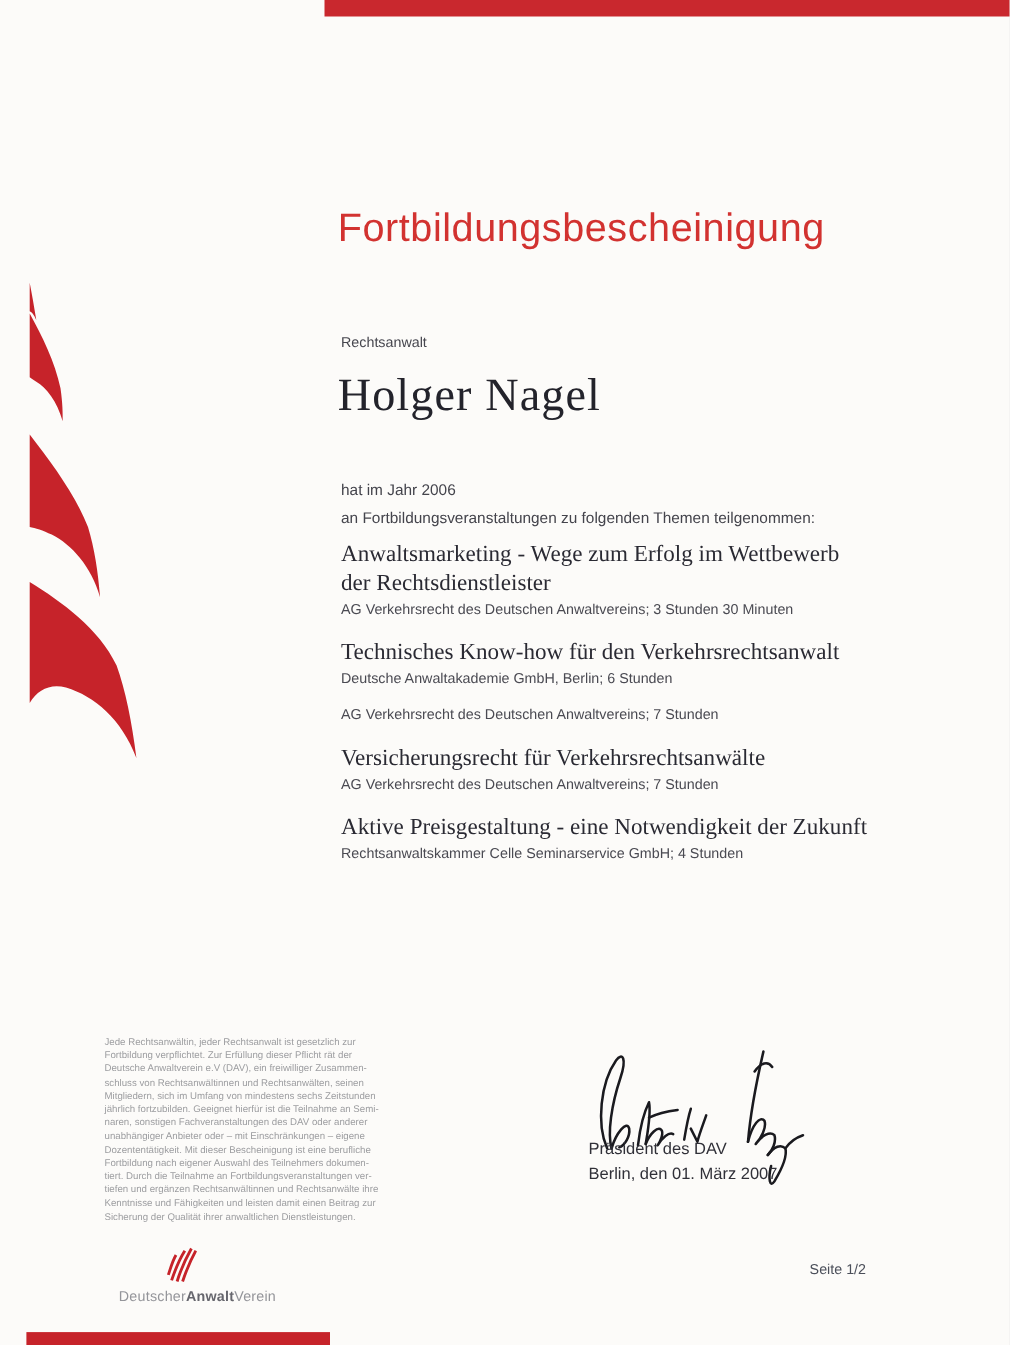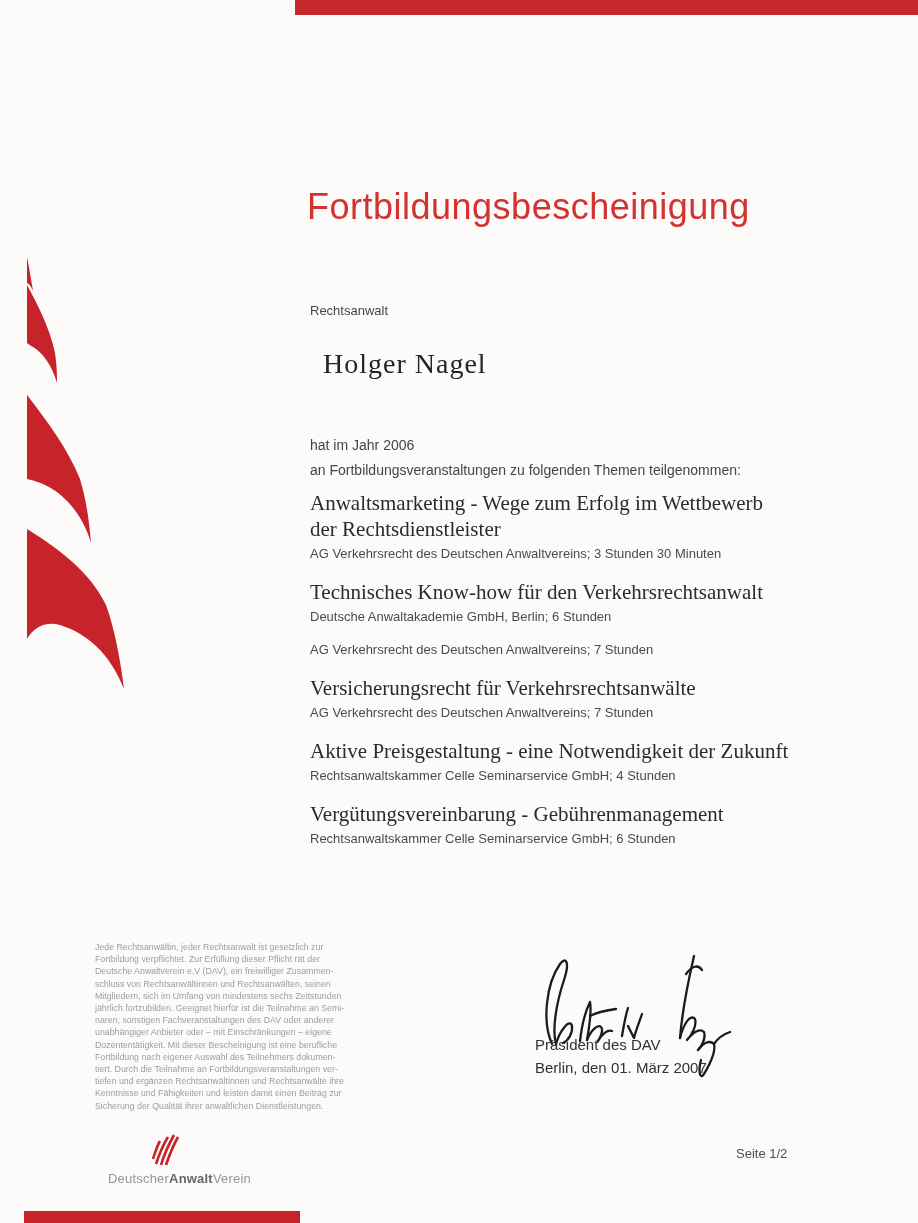--- a/index.html
+++ b/index.html
@@ -23,23 +23,23 @@
 
   
   .doc-title{
     left:307px;top:186px;
     font-size:36px;letter-spacing:.5px;
     color:#d23230;white-space:nowrap;
   }
 
   .recipient-label{left:310px;top:303px;font-size:13px;color:#46464e;}
   .recipient-name{
-    left:307px;top:348px;
+    left:307px;top:336px;
     font-family:"Liberation Serif", serif;
-    font-size:28px;letter-spacing:1px;color:#23232b;white-space:nowrap;margin-left:16px;
+    font-size:42px;letter-spacing:1px;color:#23232b;white-space:nowrap;
   }
   .intro-1{left:310px;top:437px;font-size:14px;color:#44444c;}
   .intro-2{left:310px;top:462px;font-size:14px;color:#44444c;}
 
   
   .course-list{left:310px;top:490px;width:580px;}
   .course{margin-bottom:17px;}
   .course-title{
     font-family:"Liberation Serif", serif;
     font-size:21px;line-height:26px;color:#2a2a33;
@@ -110,24 +110,20 @@
     <div class="course">
       <div class="course-title">Versicherungsrecht für Verkehrsrechtsanwälte</div>
       <div class="course-provider">AG Verkehrsrecht des Deutschen Anwaltvereins; 7 Stunden</div>
     </div>
 
     <div class="course">
       <div class="course-title">Aktive Preisgestaltung - eine Notwendigkeit der Zukunft</div>
       <div class="course-provider">Rechtsanwaltskammer Celle Seminarservice GmbH; 4 Stunden</div>
     </div>
 
-    <div class="course">
-      <div class="course-title">Vergütungsvereinbarung - Gebührenmanagement</div>
-      <div class="course-provider">Rechtsanwaltskammer Celle Seminarservice GmbH; 6 Stunden</div>
-    </div>
   </div>
 
   <div class="abs footnote" id="footnote">
       <div class="fn-line">Jede Rechtsanwältin, jeder Rechtsanwalt ist gesetzlich zur</div>
       <div class="fn-line">Fortbildung verpflichtet. Zur Erfüllung dieser Pflicht rät der</div>
       <div class="fn-line">Deutsche Anwaltverein e.V (DAV), ein freiwilliger Zusammen-</div>
       <div class="fn-line">schluss von Rechtsanwältinnen und Rechtsanwälten, seinen</div>
       <div class="fn-line">Mitgliedern, sich im Umfang von mindestens sechs Zeitstunden</div>
       <div class="fn-line">jährlich fortzubilden. Geeignet hierfür ist die Teilnahme an Semi-</div>
       <div class="fn-line">naren, sonstigen Fachveranstaltungen des DAV oder anderer</div>

